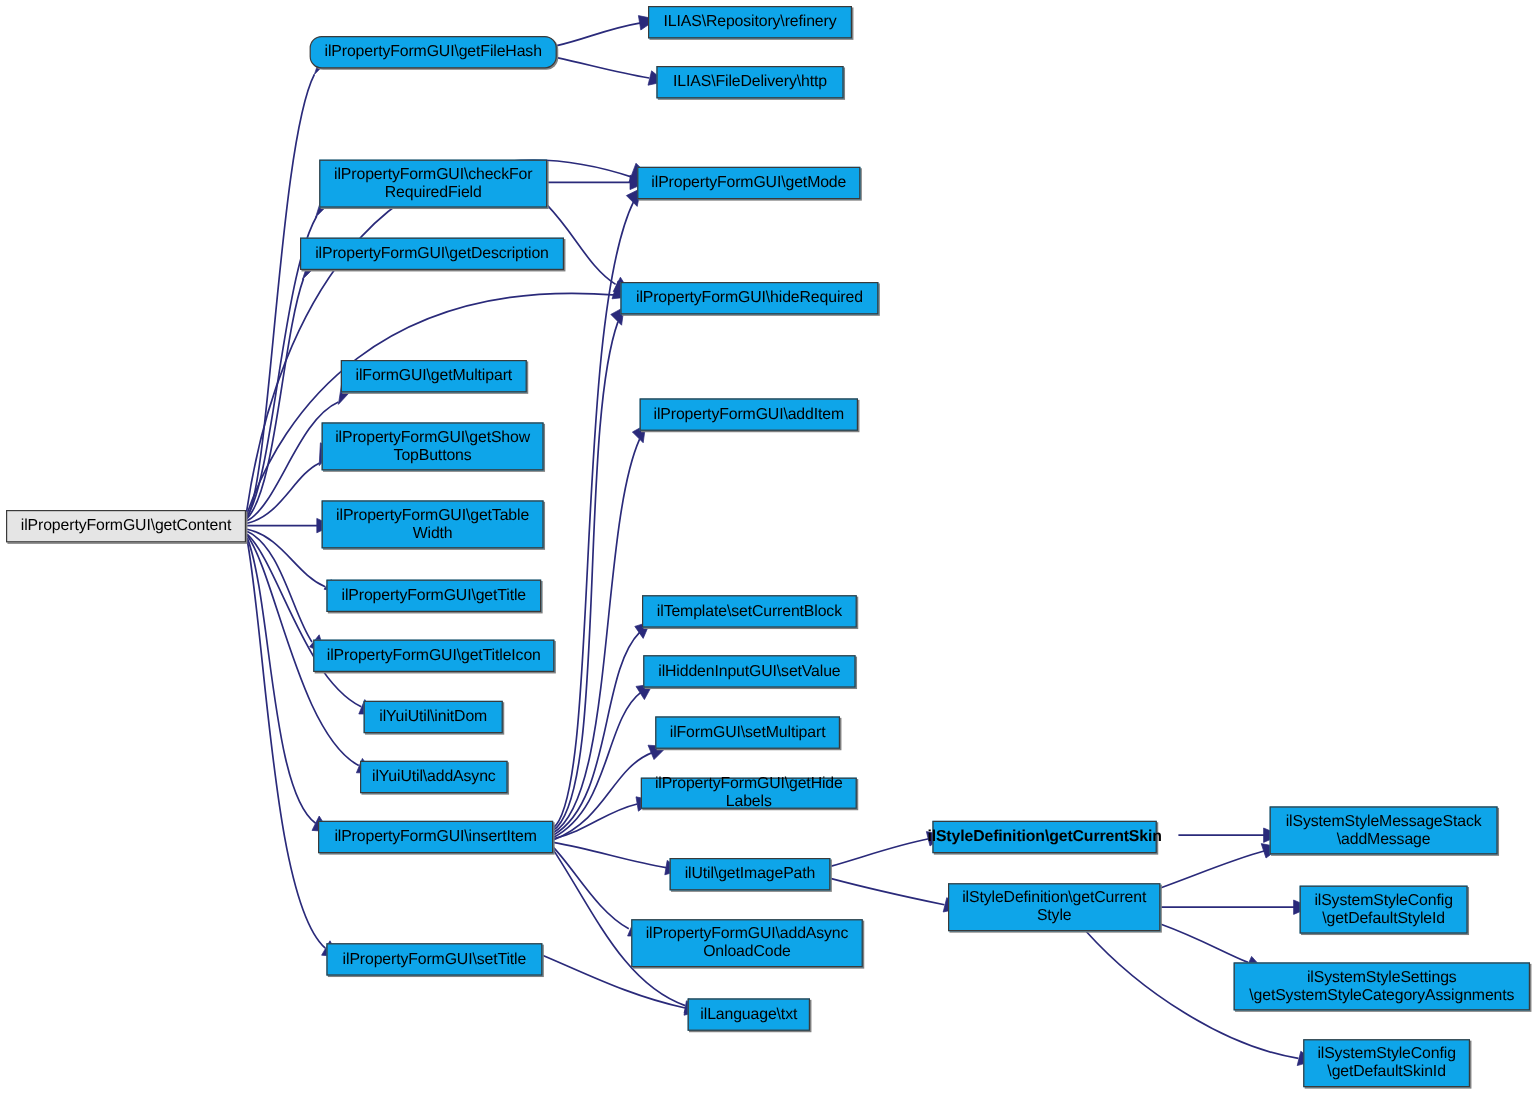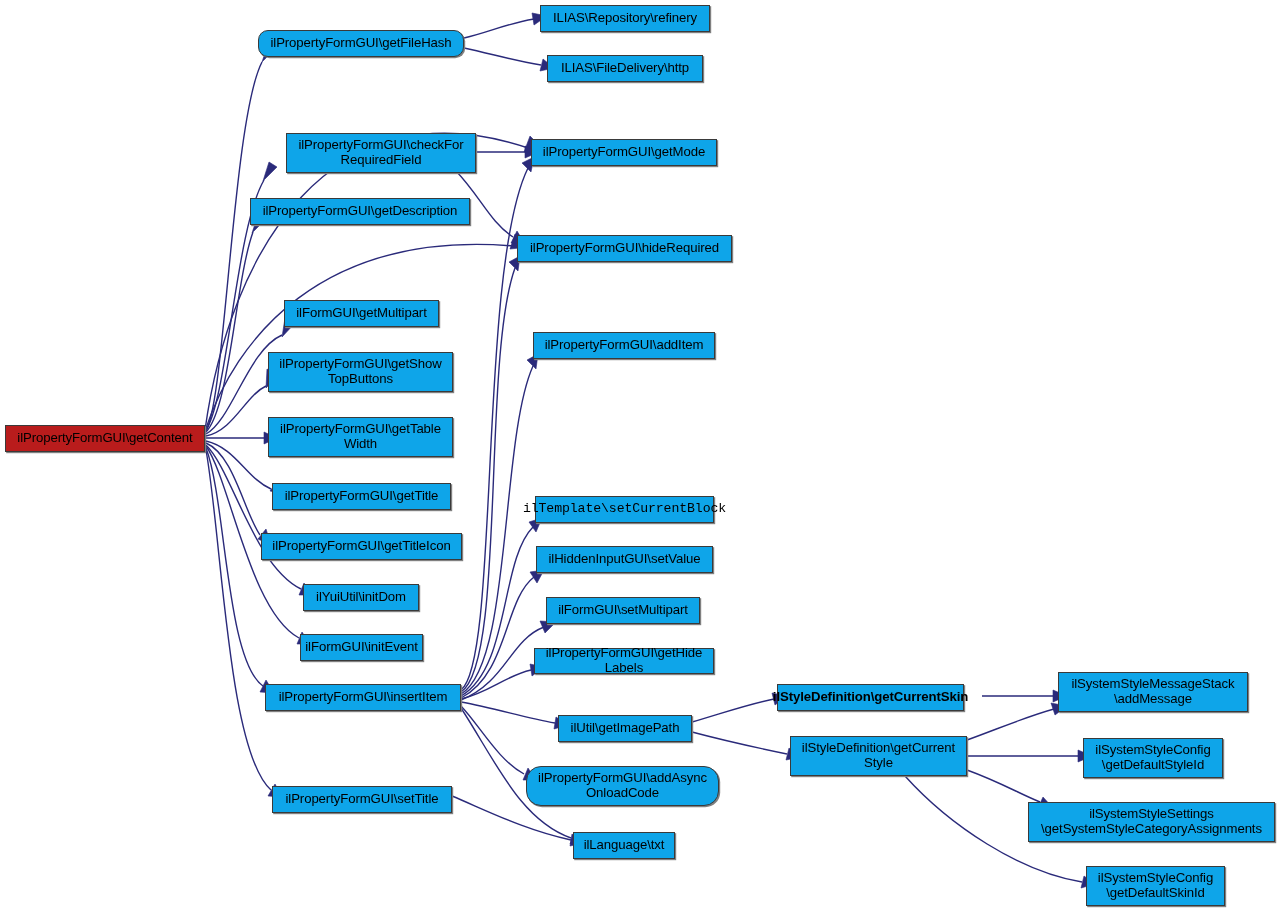--- a/index.html
+++ b/index.html
@@ -47,21 +47,21 @@
     text-align: center;
     line-height: 1.12;
     font-size: 13.2px;
     font-family: "Liberation Sans", sans-serif;
     letter-spacing: -0.1px;
     white-space: pre-line;
     padding: 0 3px;
     box-shadow: 1.2px 1.2px 0 0 #808080;
   }
   .node.root {
-    background: #b91c1c;
+    background: #e5e5e5;
   }
 </style>
 </head>
 <body>
 
 <div id="graph-canvas">
   <svg id="graph-svg" viewBox="0 0 1283 915" xmlns="http://www.w3.org/2000/svg">
     <g id="edge-layer">
         <path class="edge-path" d="M205,432 C225,410 232,120 262,62"></path>
         <polygon class="arrow-head" points="276,48 262,62 268,44"></polygon>
@@ -135,50 +135,50 @@
         <polygon class="arrow-head" points="1052,807 1038,808 1043,797"></polygon>
         <path class="edge-path" d="M905,776 C950,826 1020,872 1082,882"></path>
         <polygon class="arrow-head" points="1095,884 1081,888 1084,876"></polygon>
       </g>
   </svg>
   <div id="node-layer">
       <div class="node root" style="left: 5px; top: 425px; width: 200px; height: 27px;">ilPropertyFormGUI\getContent</div>
       <div class="node" style="left: 258px; top: 30px; width: 206px; height: 27px; border-radius: 10px;">ilPropertyFormGUI\getFileHash</div>
       <div class="node" style="left: 540px; top: 5px; width: 170px; height: 27px;">ILIAS\Repository\refinery</div>
       <div class="node" style="left: 547px; top: 55px; width: 156px; height: 27px;">ILIAS\FileDelivery\http</div>
-      <div class="node" style="left: 266px; top: 133px; width: 190px; height: 40px; margin-left: 20px;">ilPropertyFormGUI\checkFor
+      <div class="node" style="left: 266px; top: 133px; width: 190px; height: 40px;">ilPropertyFormGUI\checkFor
 RequiredField</div>
       <div class="node" style="left: 531px; top: 139px; width: 186px; height: 27px;">ilPropertyFormGUI\getMode</div>
       <div class="node" style="left: 250px; top: 198px; width: 220px; height: 27px;">ilPropertyFormGUI\getDescription</div>
       <div class="node" style="left: 517px; top: 235px; width: 215px; height: 27px;">ilPropertyFormGUI\hideRequired</div>
       <div class="node" style="left: 284px; top: 300px; width: 155px; height: 27px;">ilFormGUI\getMultipart</div>
       <div class="node" style="left: 533px; top: 332px; width: 182px; height: 27px;">ilPropertyFormGUI\addItem</div>
       <div class="node" style="left: 268px; top: 352px; width: 185px; height: 40px;">ilPropertyFormGUI\getShow
 TopButtons</div>
       <div class="node" style="left: 268px; top: 417px; width: 185px; height: 40px;">ilPropertyFormGUI\getTable
 Width</div>
       <div class="node" style="left: 272px; top: 483px; width: 179px; height: 27px;">ilPropertyFormGUI\getTitle</div>
-      <div class="node" style="left: 535px; top: 496px; width: 179px; height: 27px; font-family: Liberation Mono, monospace;">ilTemplate\setCurrentBlock</div>
+      <div class="node" style="left: 535px; top: 496px; width: 179px; height: 27px;">ilTemplate\setCurrentBlock</div>
       <div class="node" style="left: 261px; top: 533px; width: 201px; height: 27px;">ilPropertyFormGUI\getTitleIcon</div>
       <div class="node" style="left: 536px; top: 546px; width: 177px; height: 27px;">ilHiddenInputGUI\setValue</div>
       <div class="node" style="left: 303px; top: 584px; width: 116px; height: 27px;">ilYuiUtil\initDom</div>
       <div class="node" style="left: 546px; top: 597px; width: 154px; height: 27px;">ilFormGUI\setMultipart</div>
-      <div class="node" style="left: 300px; top: 634px; width: 123px; height: 27px;">ilFormGUI\initEvent</div>
+      <div class="node" style="left: 300px; top: 634px; width: 123px; height: 27px;">ilYuiUtil\addAsync</div>
       <div class="node" style="left: 534px; top: 648px; width: 180px; height: 26px;">ilPropertyFormGUI\getHide
 Labels</div>
       <div class="node" style="left: 265px; top: 684px; width: 196px; height: 27px;">ilPropertyFormGUI\insertItem</div>
       <div class="node" style="left: 777px; top: 684px; width: 187px; height: 27px; font-weight: bold;">ilStyleDefinition\getCurrentSkin</div>
       <div class="node" style="left: 1058px; top: 672px; width: 190px; height: 40px;">ilSystemStyleMessageStack
 \addMessage</div>
       <div class="node" style="left: 558px; top: 715px; width: 134px; height: 27px;">ilUtil\getImagePath</div>
       <div class="node" style="left: 790px; top: 736px; width: 177px; height: 40px;">ilStyleDefinition\getCurrent
 Style</div>
       <div class="node" style="left: 1083px; top: 738px; width: 140px; height: 40px;">ilSystemStyleConfig
 \getDefaultStyleId</div>
-      <div class="node" style="left: 526px; top: 766px; width: 193px; height: 40px; border-radius: 15px;">ilPropertyFormGUI\addAsync
+      <div class="node" style="left: 526px; top: 766px; width: 193px; height: 40px;">ilPropertyFormGUI\addAsync
 OnloadCode</div>
       <div class="node" style="left: 1028px; top: 802px; width: 247px; height: 40px;">ilSystemStyleSettings
 \getSystemStyleCategoryAssignments</div>
       <div class="node" style="left: 272px; top: 786px; width: 180px; height: 27px;">ilPropertyFormGUI\setTitle</div>
       <div class="node" style="left: 573px; top: 832px; width: 102px; height: 27px;">ilLanguage\txt</div>
       <div class="node" style="left: 1086px; top: 866px; width: 139px; height: 40px;">ilSystemStyleConfig
 \getDefaultSkinId</div>
     </div>
 </div>
 

